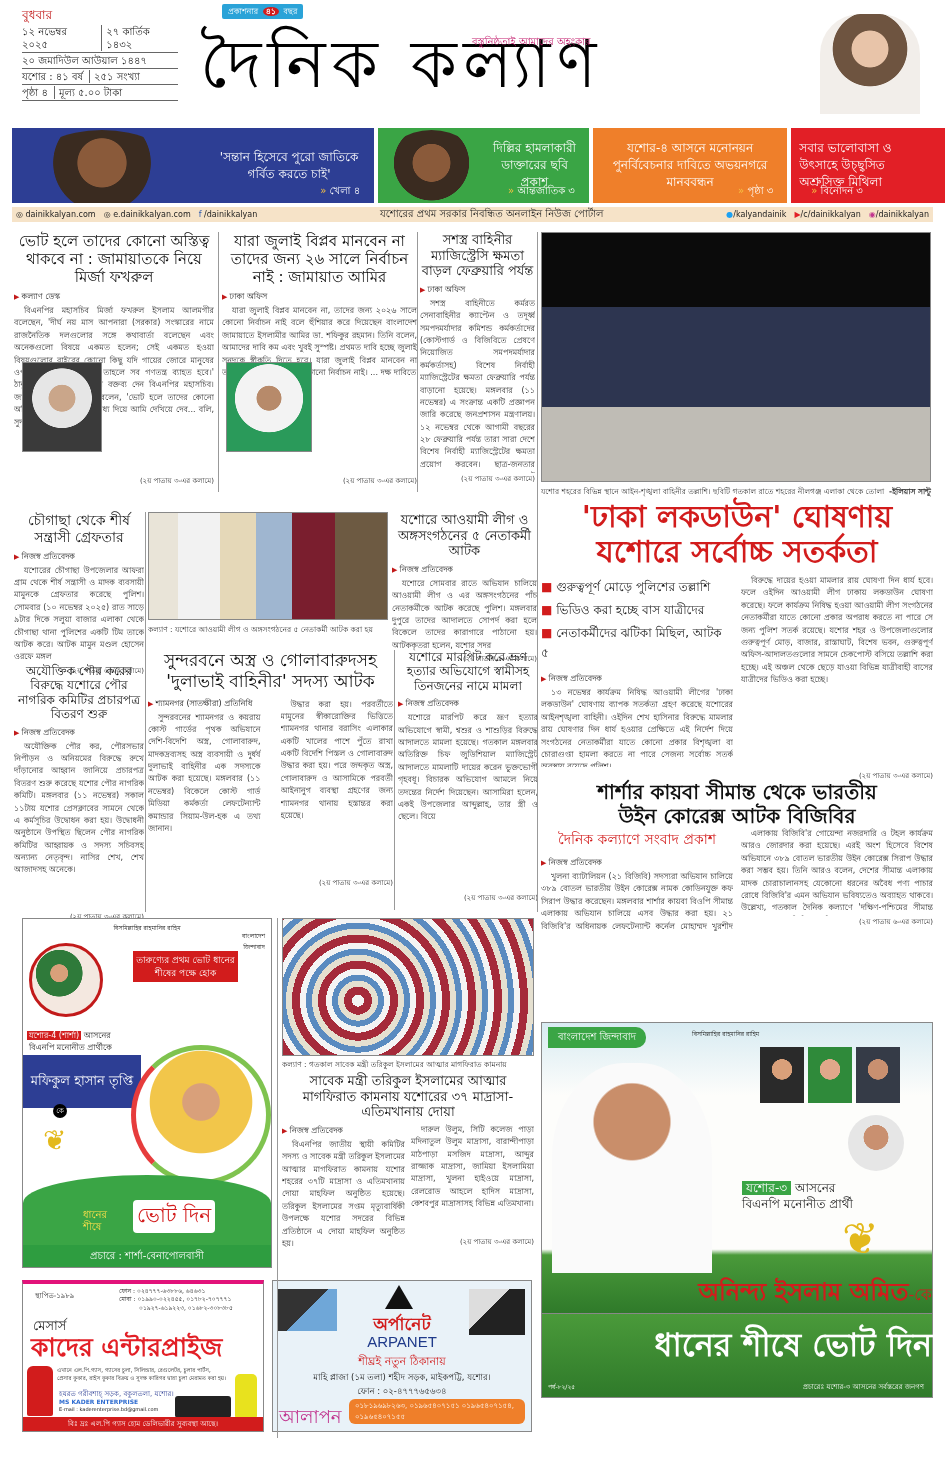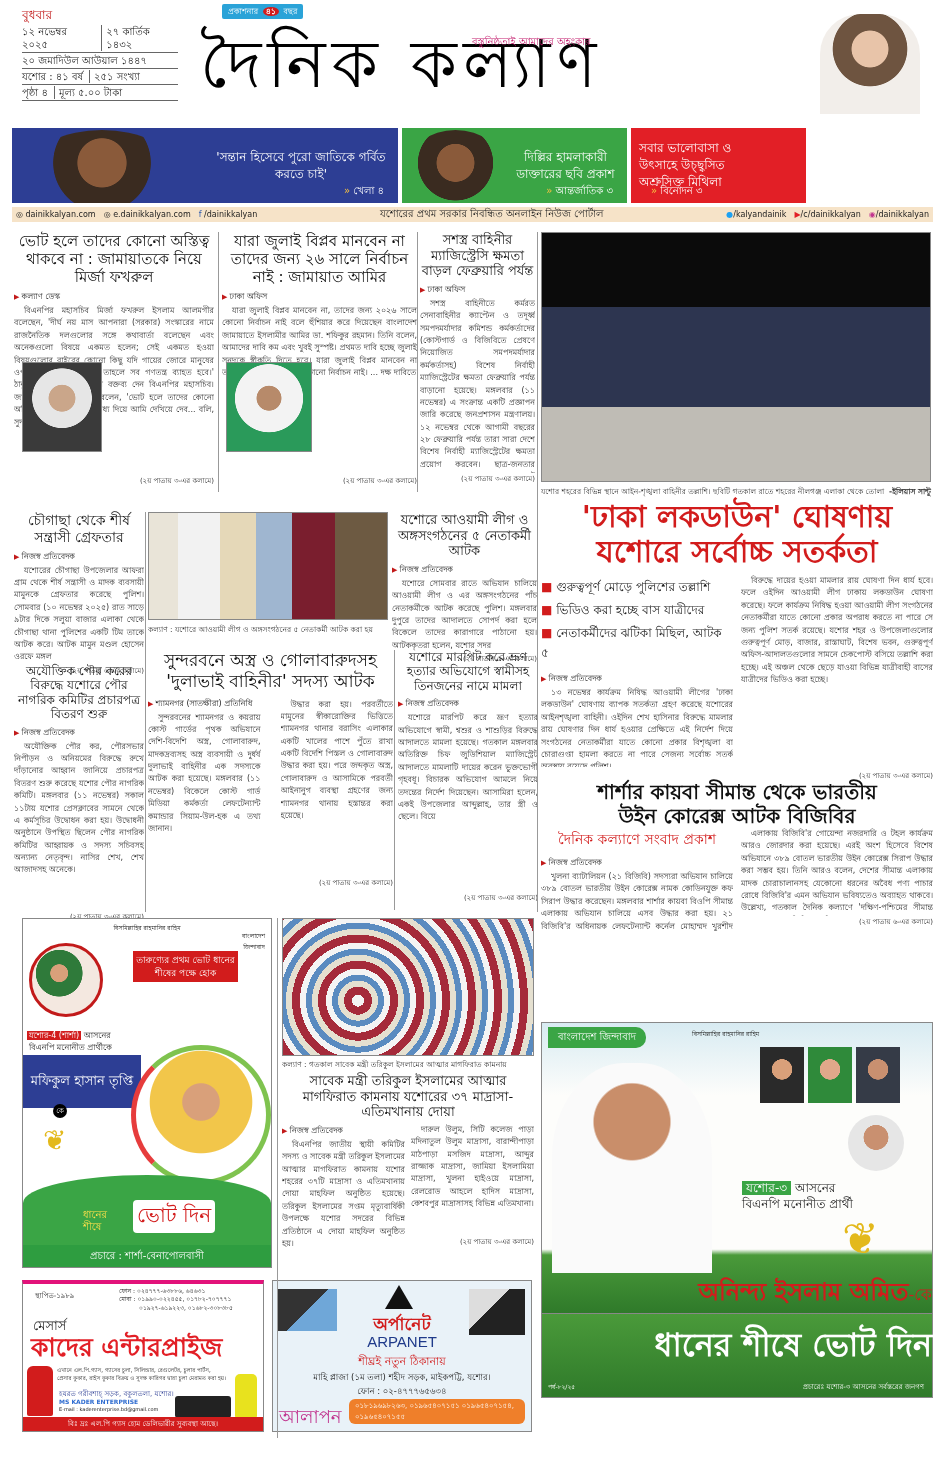--- a/index.html
+++ b/index.html
@@ -65,20 +65,24 @@
   <div class="teaser" style="width:386px;background:#2d3e94;padding-left:200px">
     <div class="face" style="left:20px;width:140px"></div>
     <span>'সন্তান হিসেবে পুরো জাতিকে গর্বিত করতে চাই'</span>
     <span class="pg">খেলা ৪</span>
   </div>
   <div class="teaser" style="width:225px;background:#3aa545;padding-left:110px">
     <div class="face"></div>
     <span>দিল্লির হামলাকারী ডাক্তারের ছবি প্রকাশ</span>
     <span class="pg">আন্তর্জাতিক ৩</span>
   </div>
+  <div class="teaser" style="width:222px;background:#ef7f2a">
+    <span>যশোর-৪ আসনে মনোনয়ন পুনর্বিবেচনার দাবিতে অভয়নগরে মানববন্ধন</span>
+    <span class="pg">পৃষ্ঠা ৩</span>
+  </div>
   <div class="teaser" style="width:175px;background:#e21f26;justify-content:flex-start;text-align:left">
     <span style="width:110px">সবার ভালোবাসা ও উৎসাহে উচ্ছ্বসিত অশ্রুসিক্ত মিথিলা</span>
     <span class="pg" style="left:20px;right:auto">বিনোদন ৩</span>
   </div>
 </div>
 
 <div class="abs socialbar">
   <div style="display:flex;gap:8px">
     <span>◎ <span>dainikkalyan.com</span></span>
     <span>◎ <span>e.dainikkalyan.com</span></span>

